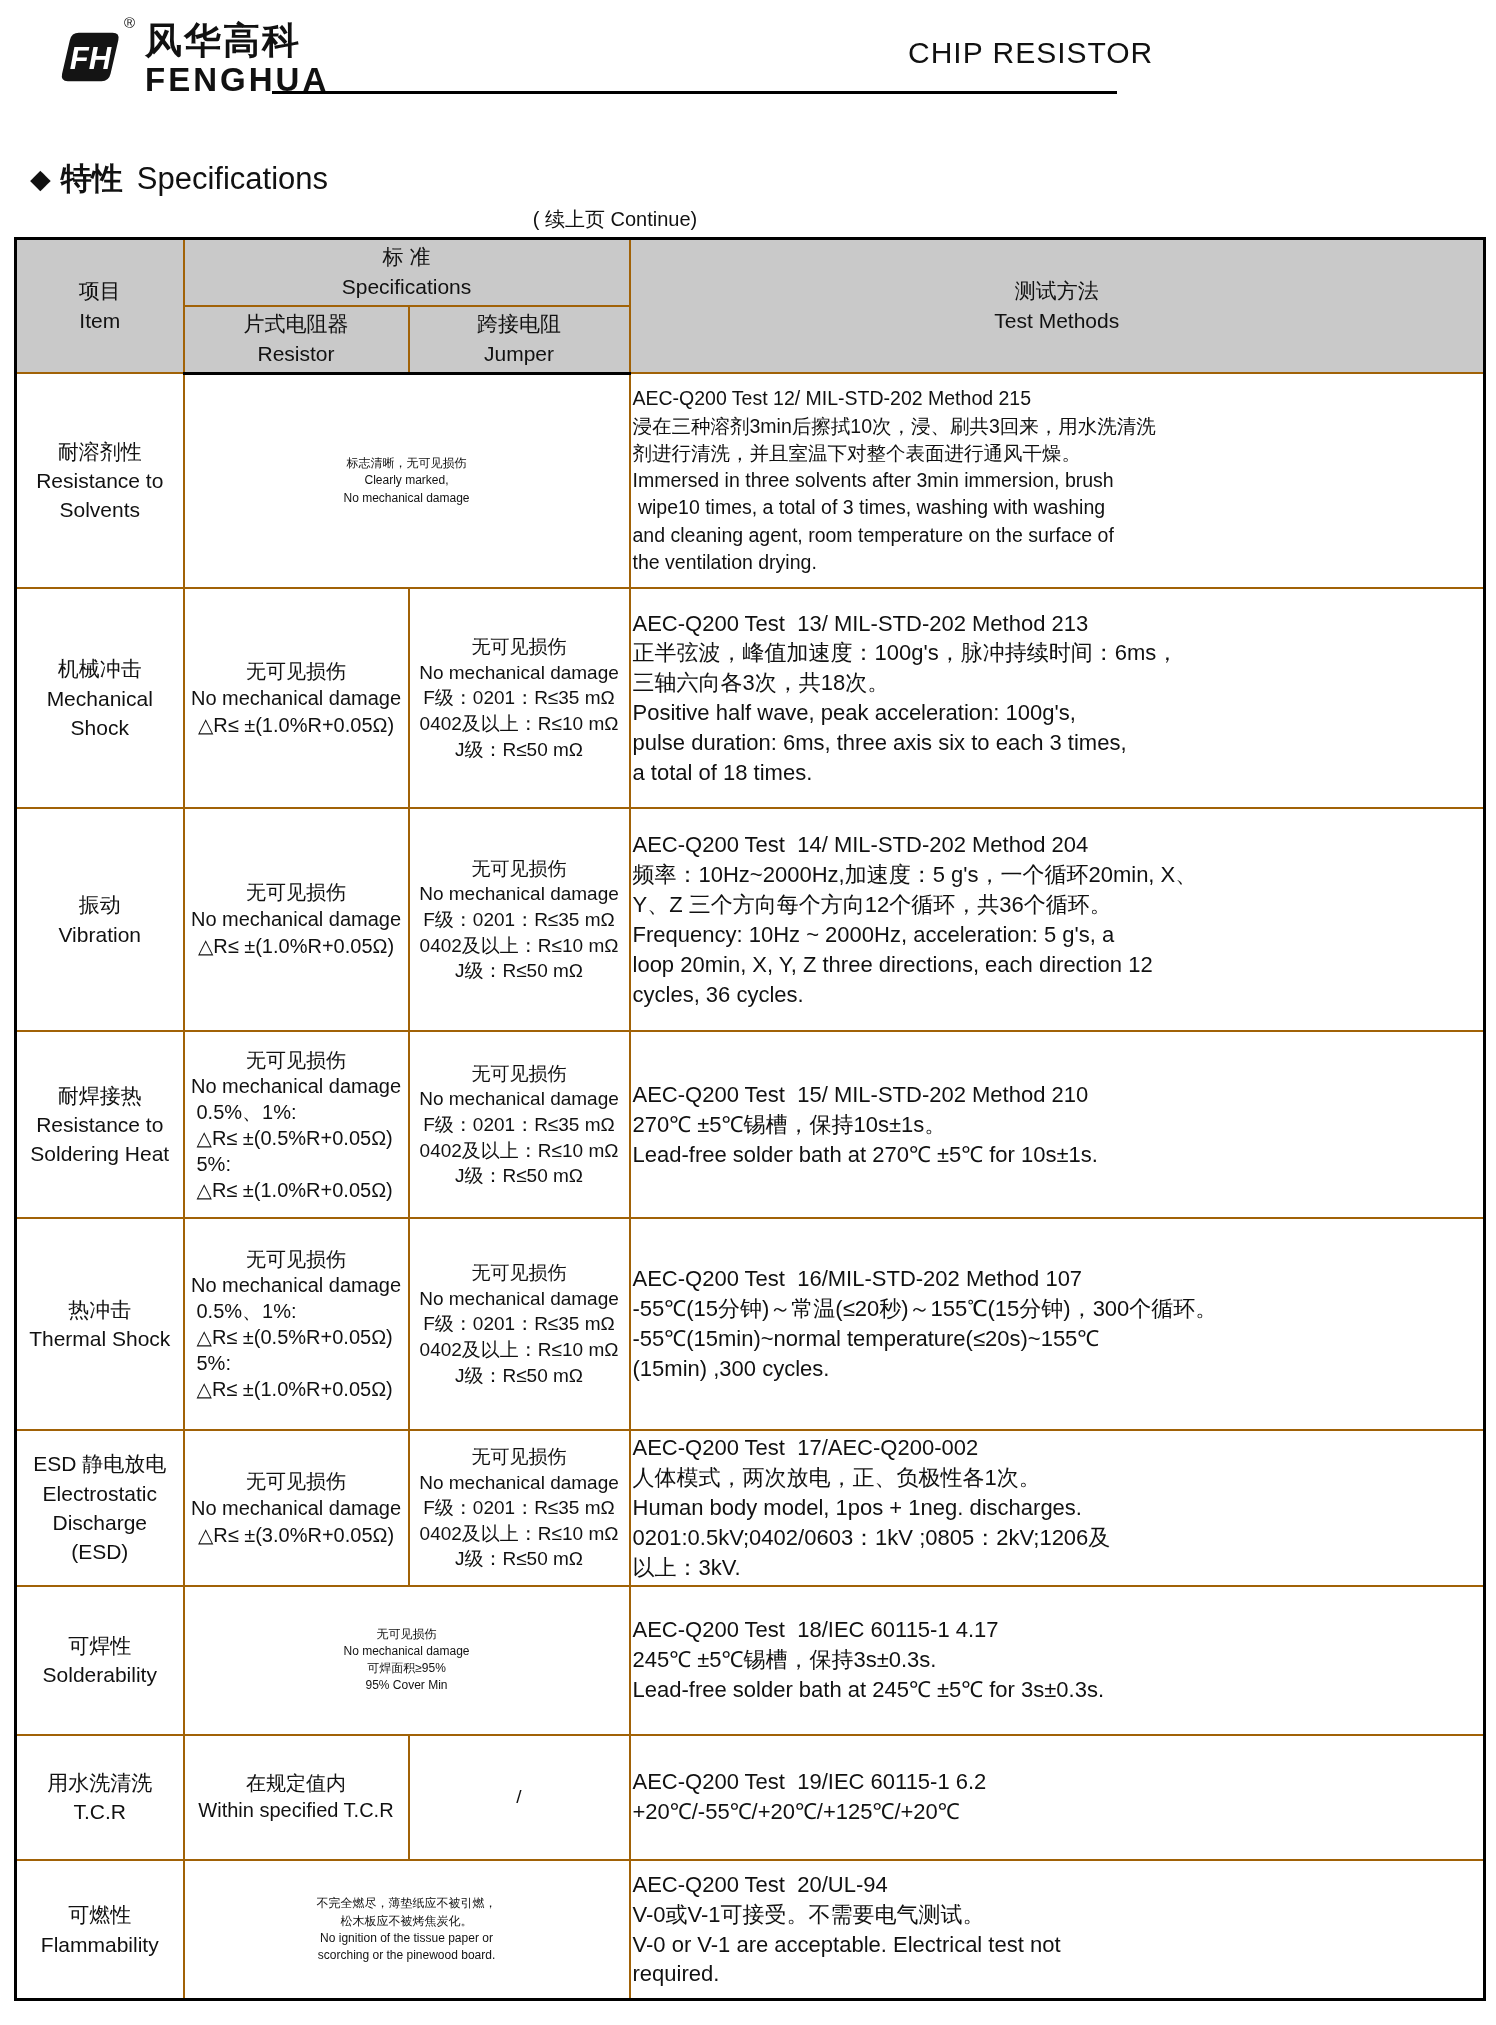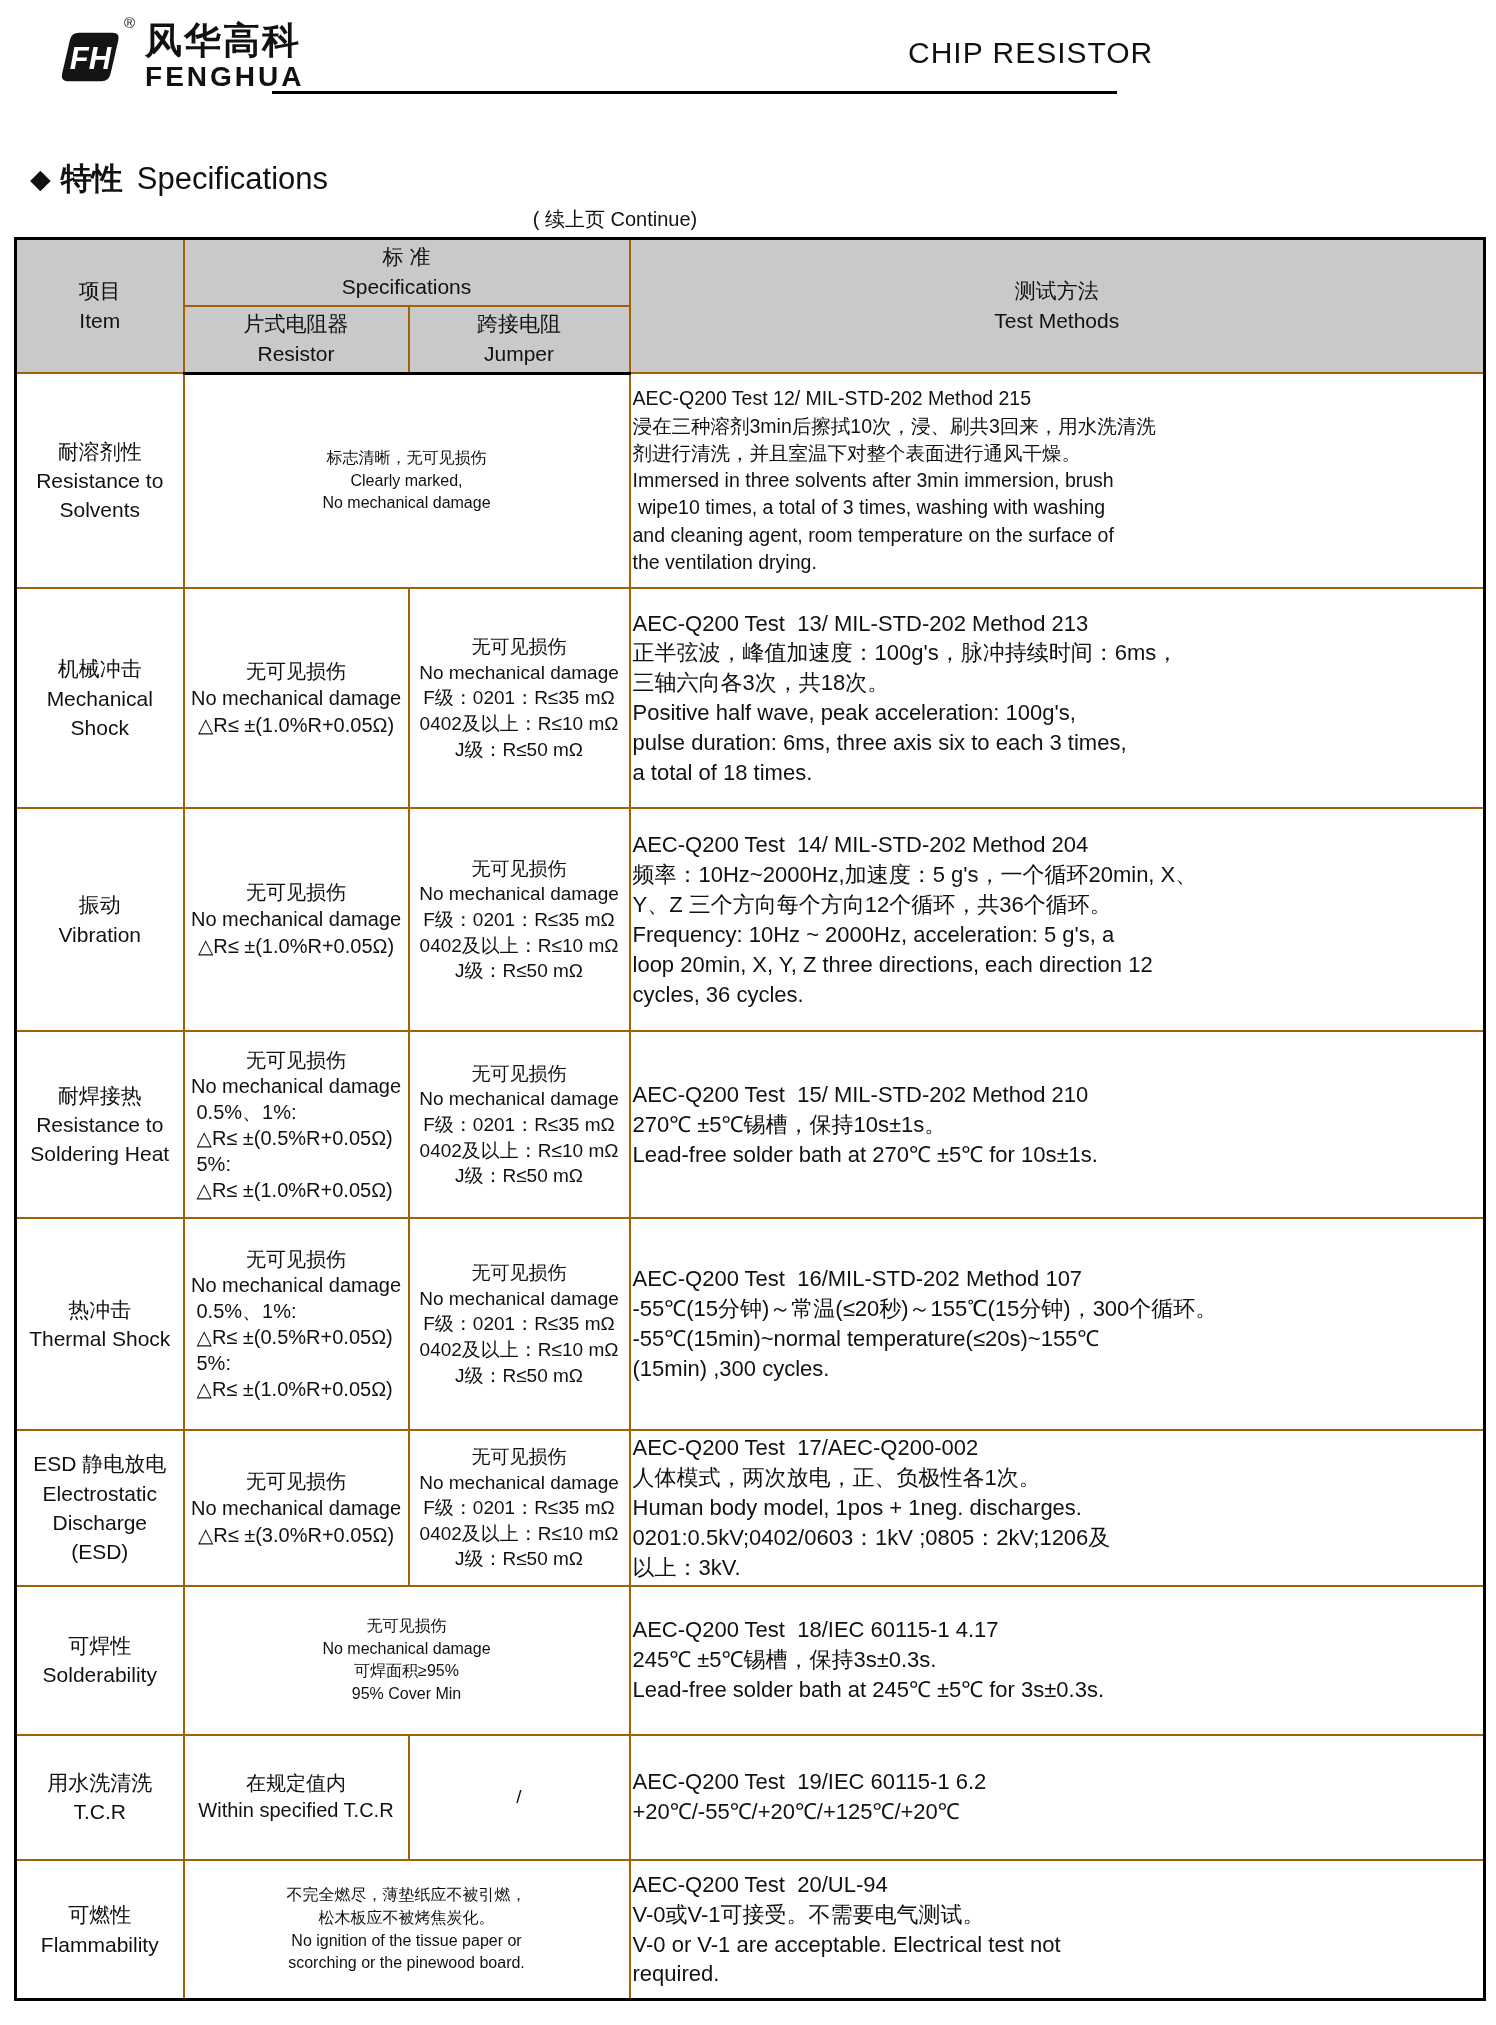--- a/index.html
+++ b/index.html
@@ -7,21 +7,21 @@
     width:1496px;height:2025px;background:#ffffff;color:#111;
     font-family:"Liberation Sans", sans-serif;
     position:relative;overflow:hidden;
   }
   
   .brand{position:absolute;top:6px;left:52px;display:flex;align-items:flex-start;}
   .logo-mark{width:70px;height:74px;margin-top:14px;display:block;}
   .reg{font-size:15px;margin:8px 2px 0 2px;}
   .brand-text{margin-left:8px;margin-top:16px;}
   .brand-cn{font-size:37px;font-weight:bold;letter-spacing:2px;line-height:1.05;}
-  .brand-en{font-size:28px;font-weight:bold;letter-spacing:3px;line-height:1.0;margin-top:2px;}
+  .brand-en{font-size:33px;font-weight:bold;letter-spacing:3px;line-height:1.0;margin-top:2px;}
   .chip-title{position:absolute;top:36px;left:908px;font-size:30px;letter-spacing:1px;}
   .header-rule{position:absolute;top:91px;left:272px;width:845px;height:3px;background:#000;}
   
   .section-head{position:absolute;top:158px;left:30px;display:flex;align-items:center;}
   .diamond{font-size:27px;margin-right:10px;}
   .sec-cn{font-size:31px;font-weight:bold;}
   .sec-en{font-size:31px;margin-left:14px;}
   .continue-note{position:absolute;top:206px;left:0;width:1230px;text-align:center;font-size:20px;}
   
   table.tbl{
@@ -35,21 +35,21 @@
     background:#c9c9c9;font-weight:normal;font-size:21px;line-height:1.45;
     text-align:center;white-space:pre-line;
   }
   tr.hrow2 th{border-bottom:3px solid #000;}
   tr.rh1{height:55px;} tr.rh2{height:63px;}
   tr.r1{height:215px;} tr.r2{height:220px;} tr.r3{height:223px;}
   tr.r4{height:187px;} tr.r5{height:212px;} tr.r6{height:144px;}
   tr.r7{height:149px;} tr.r8{height:125px;} tr.r9{height:140px;}
   .item-cell{font-size:21px;line-height:1.4;text-align:center;white-space:pre-line;}
   .center{text-align:center;white-space:pre-line;}
-  .spec-m{font-size:16px;line-height:1.42;}
+  .spec-m{font-size:12px;line-height:1.42;}
   .spec-r{font-size:20px;line-height:1.35;}
   .spec-j{font-size:19px;line-height:1.35;}
   .spec-list{text-align:left;padding-left:10px;white-space:pre-line;font-size:20px;line-height:1.3;}
   .spec-top{white-space:pre-line;text-align:center;font-size:20px;line-height:1.3;}
   .test-cell{
     font-size:22px;line-height:1.36;text-align:left;
     padding:8px 10px 8px 14px;white-space:pre-wrap;
   }
   .test-small{font-size:19.5px;line-height:1.4;}
 </style>

